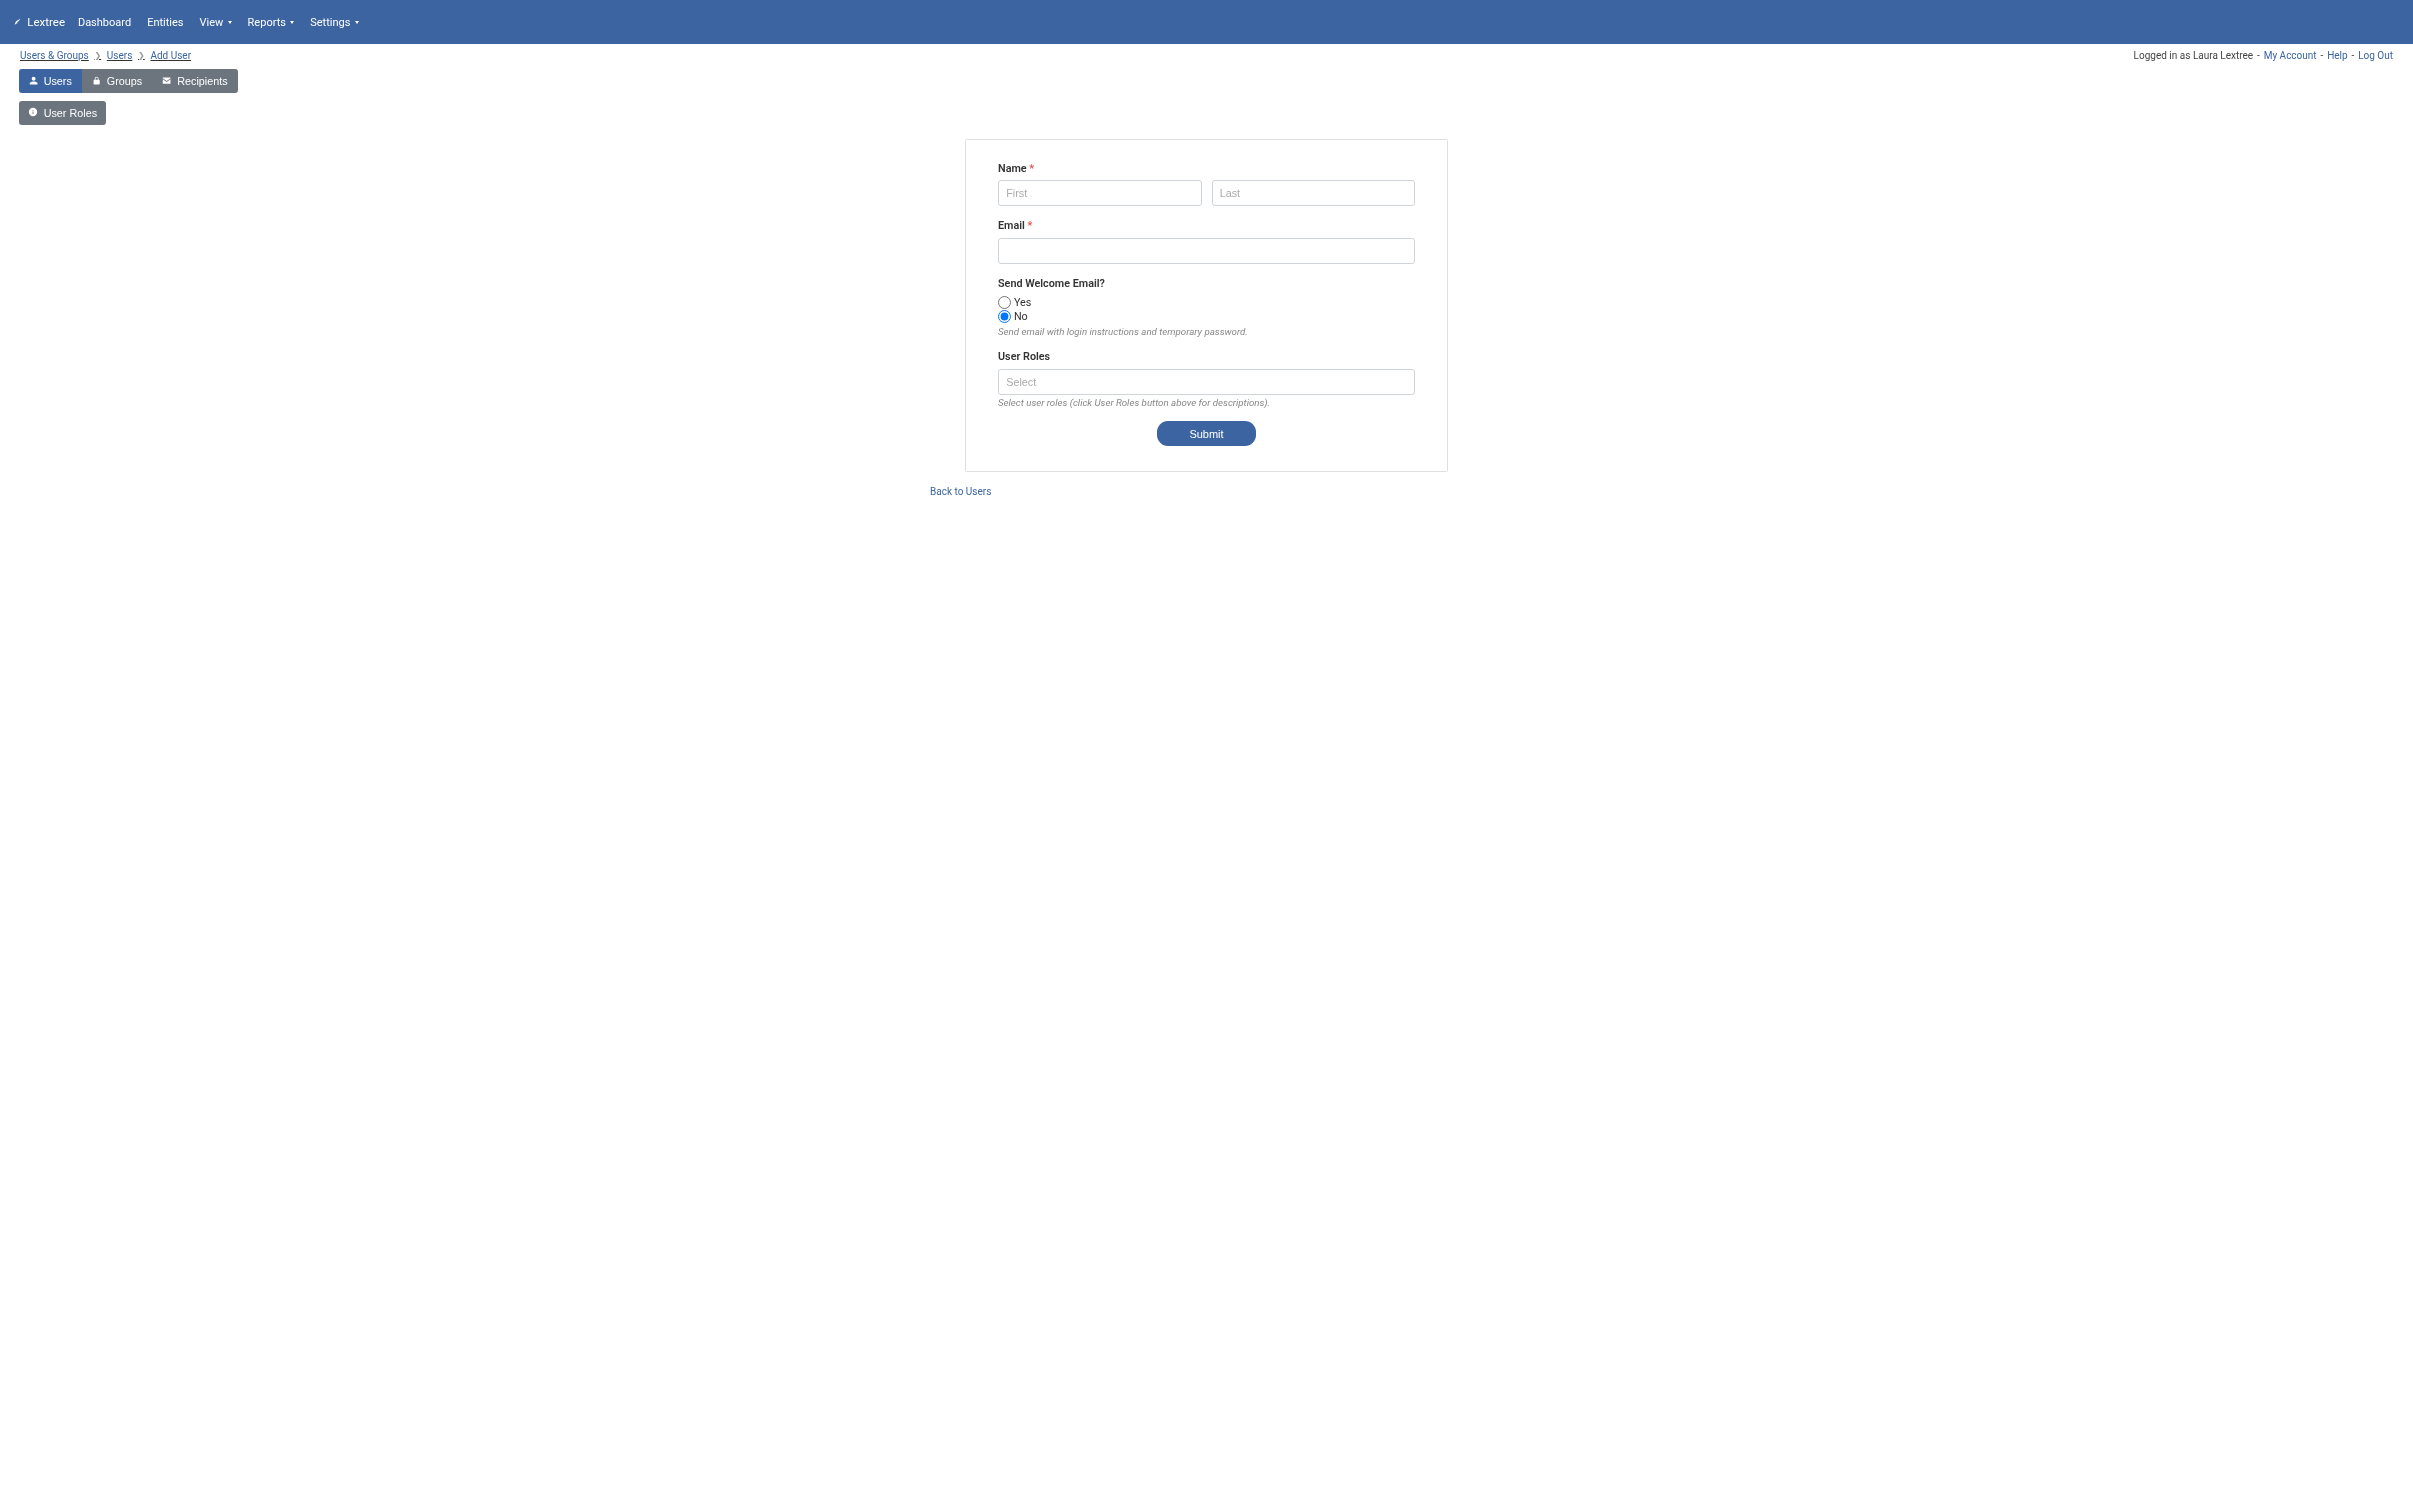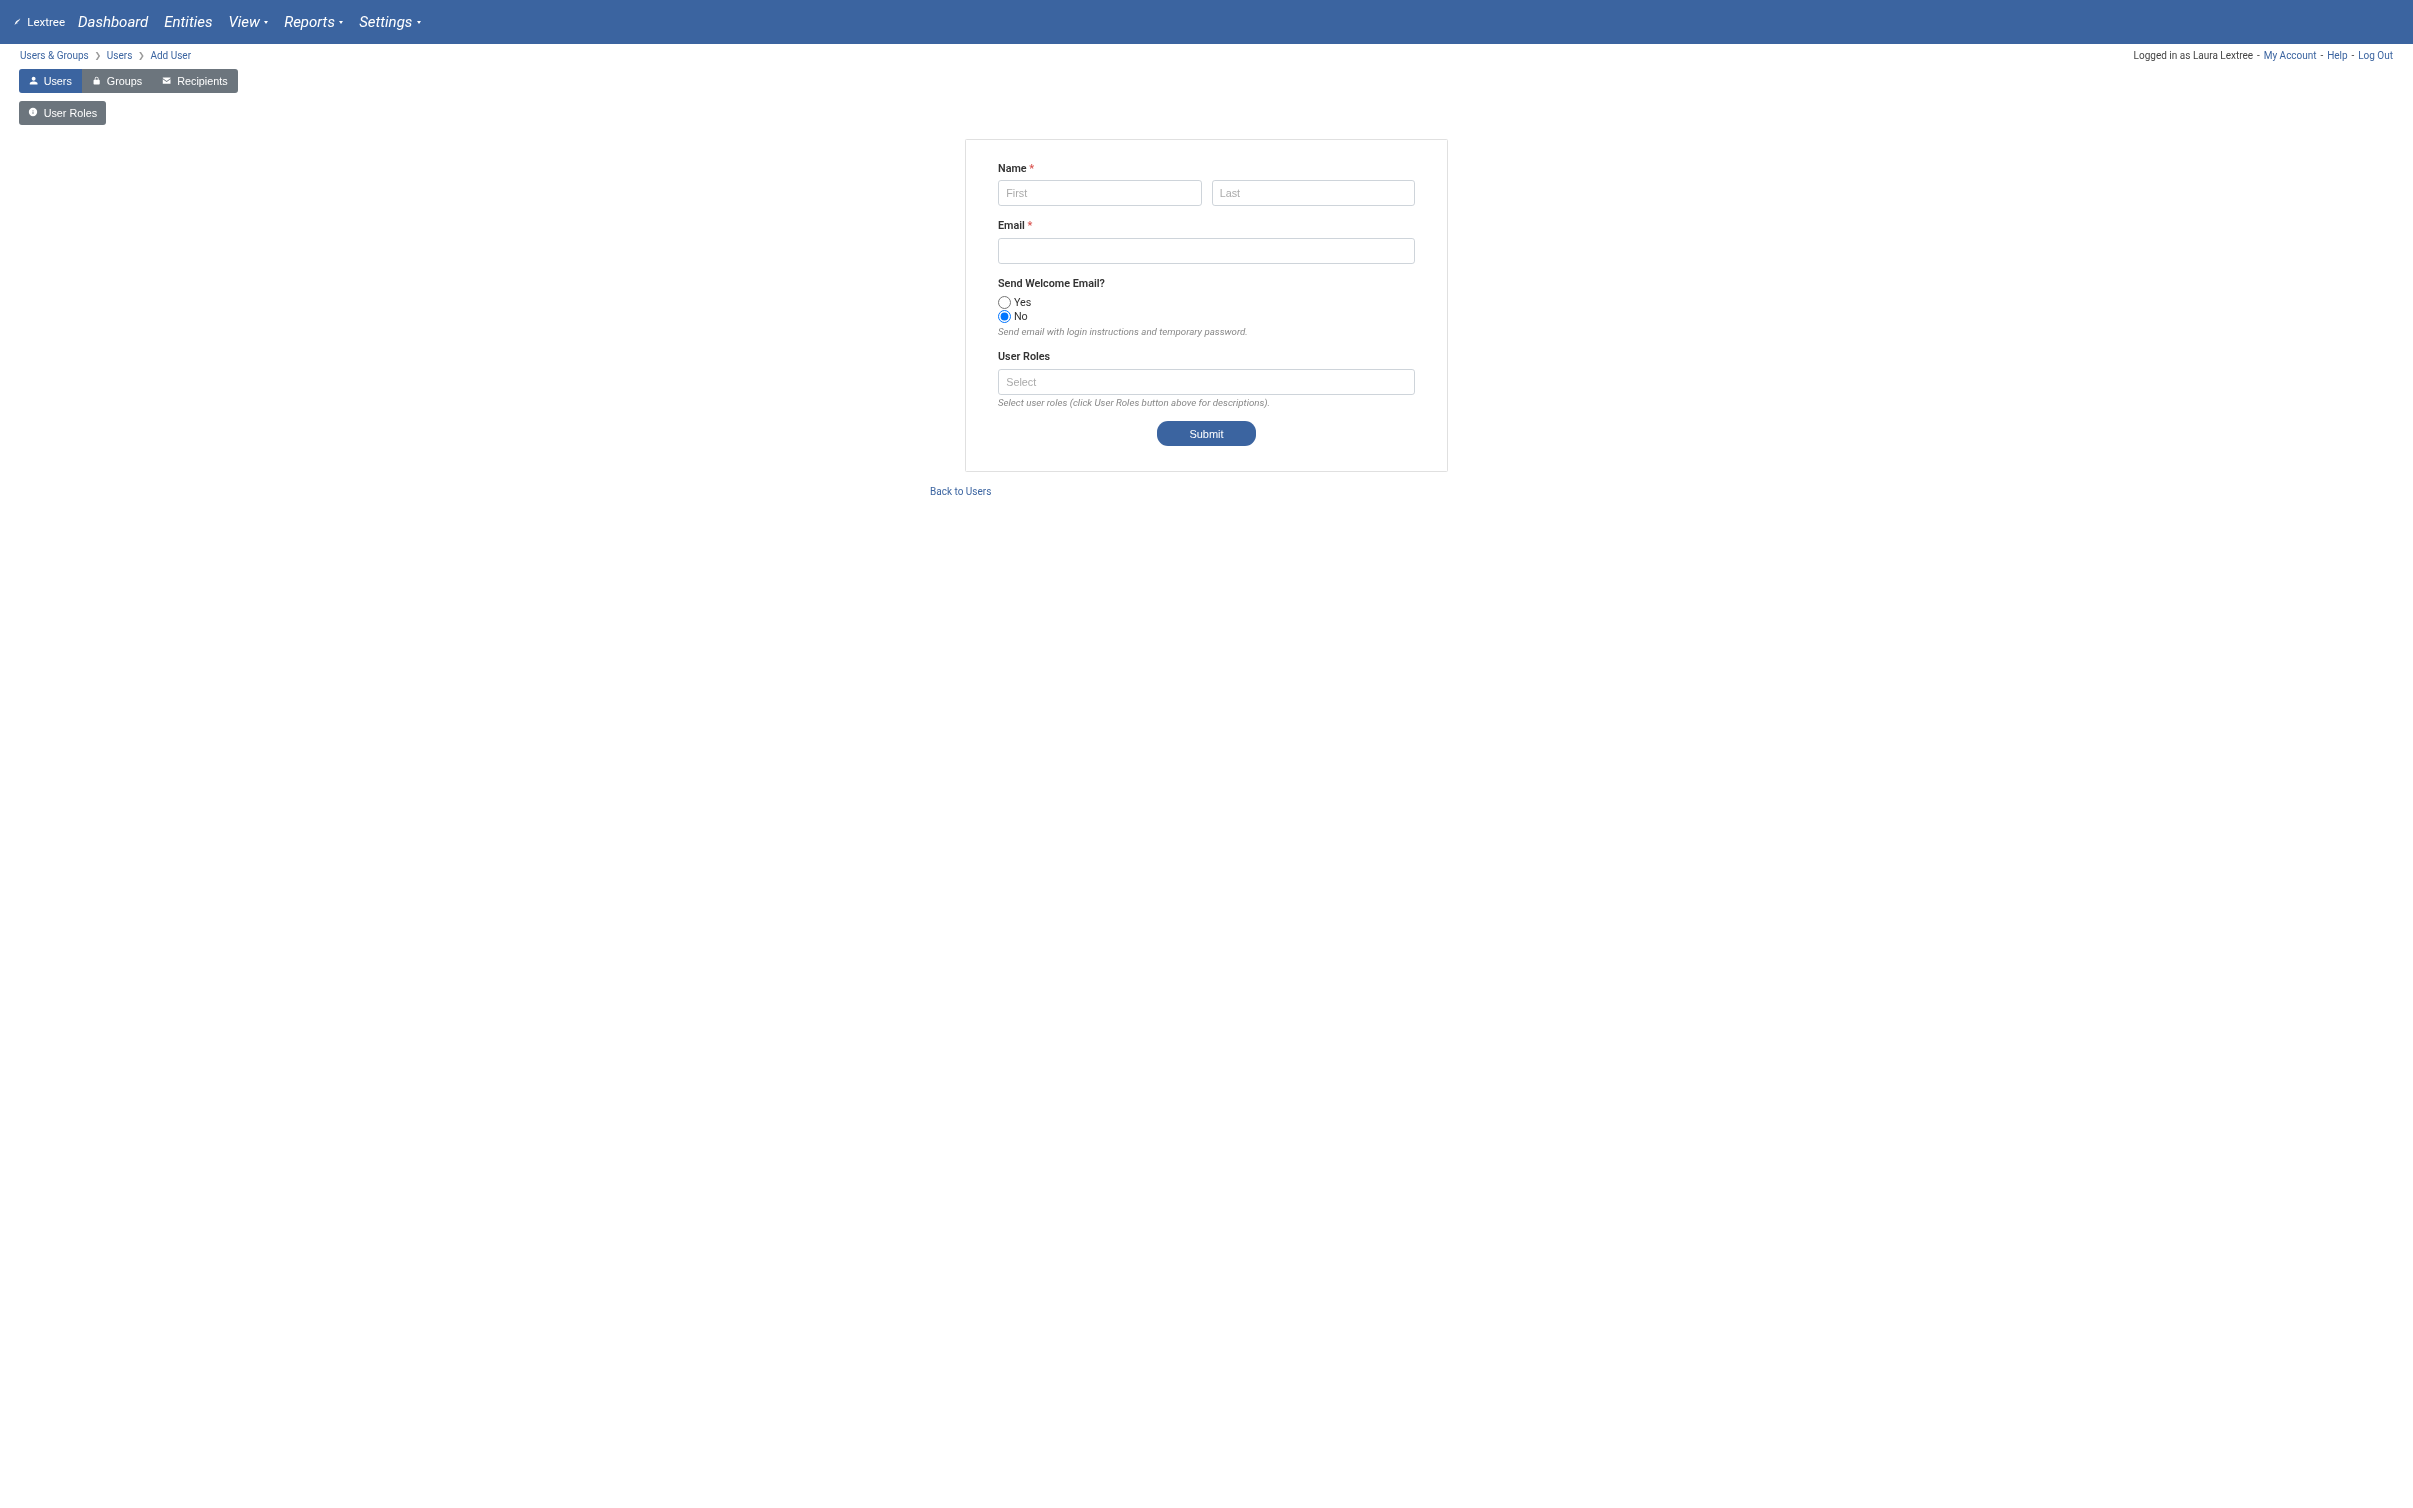--- a/index.html
+++ b/index.html
@@ -3,26 +3,26 @@
   <meta charset="utf-8">
   <style>
     * { box-sizing: border-box; margin: 0; padding: 0; }
     body { font-family: -apple-system, BlinkMacSystemFont, "Segoe UI", Roboto, "Helvetica Neue", Arial, sans-serif; font-size: 10.4px; color: #333; background: #fff; }
 
     
     .navbar { background: #3b64a0; color: #fff; height: 44px; display: flex; align-items: center; padding: 0 13px; gap: 5.7px; }
     .brand { display: flex; align-items: center; gap: 4.3px; font-size: 11.5px; margin-right: 7.2px; }
     .brand svg { width: 10px; height: 10px; fill: #fff; }
     .nav-links { display: flex; gap: 16px; }
-    .nav-item { color: #fff; cursor: pointer; font-size: 15px; display: flex; align-items: center; gap: 4.3px; font-style: italic; }
+    .nav-item { color: #fff; cursor: pointer; font-size: 11px; display: flex; align-items: center; gap: 4.3px; }
     .caret-down { width: 0; height: 0; border-left: 2.9px solid transparent; border-right: 2.9px solid transparent; border-top: 3.6px solid #fff; display: inline-block; }
 
     
     .subbar { display: flex; justify-content: space-between; align-items: center; padding: 5.7px 20px; font-size: 10px; }
-    .breadcrumb { display: flex; align-items: center; gap: 5.7px; }
+    .breadcrumb { display: flex; align-items: center; gap: 5.7px; text-decoration: underline; }
     .breadcrumb a { color: #3b64a0; text-decoration: none; }
     .breadcrumb .sep { color: #999; font-size: 8px; }
     .login-info { color: #444; }
     .login-info strong { font-weight: 400; }
     .login-info a { color: #3b64a0; text-decoration: none; }
     .login-info .dash { margin: 0 1.4px; }
 
     
     .tabs-row { padding: 0 18.7px; margin-top: 2.9px; }
     .tabs { display: inline-flex; border-radius: 2.9px; overflow: hidden; }

